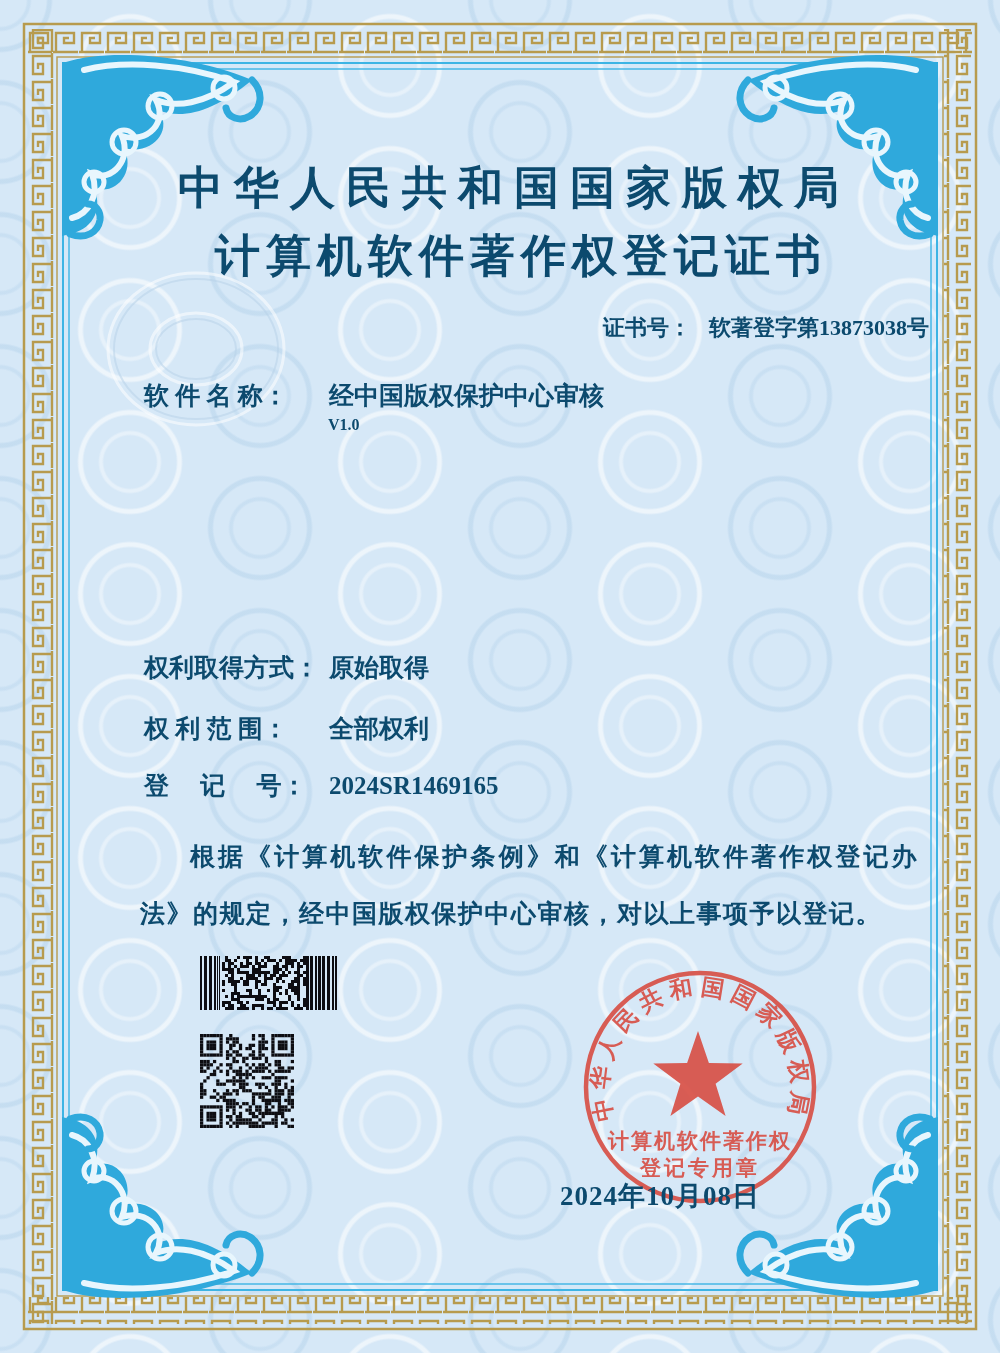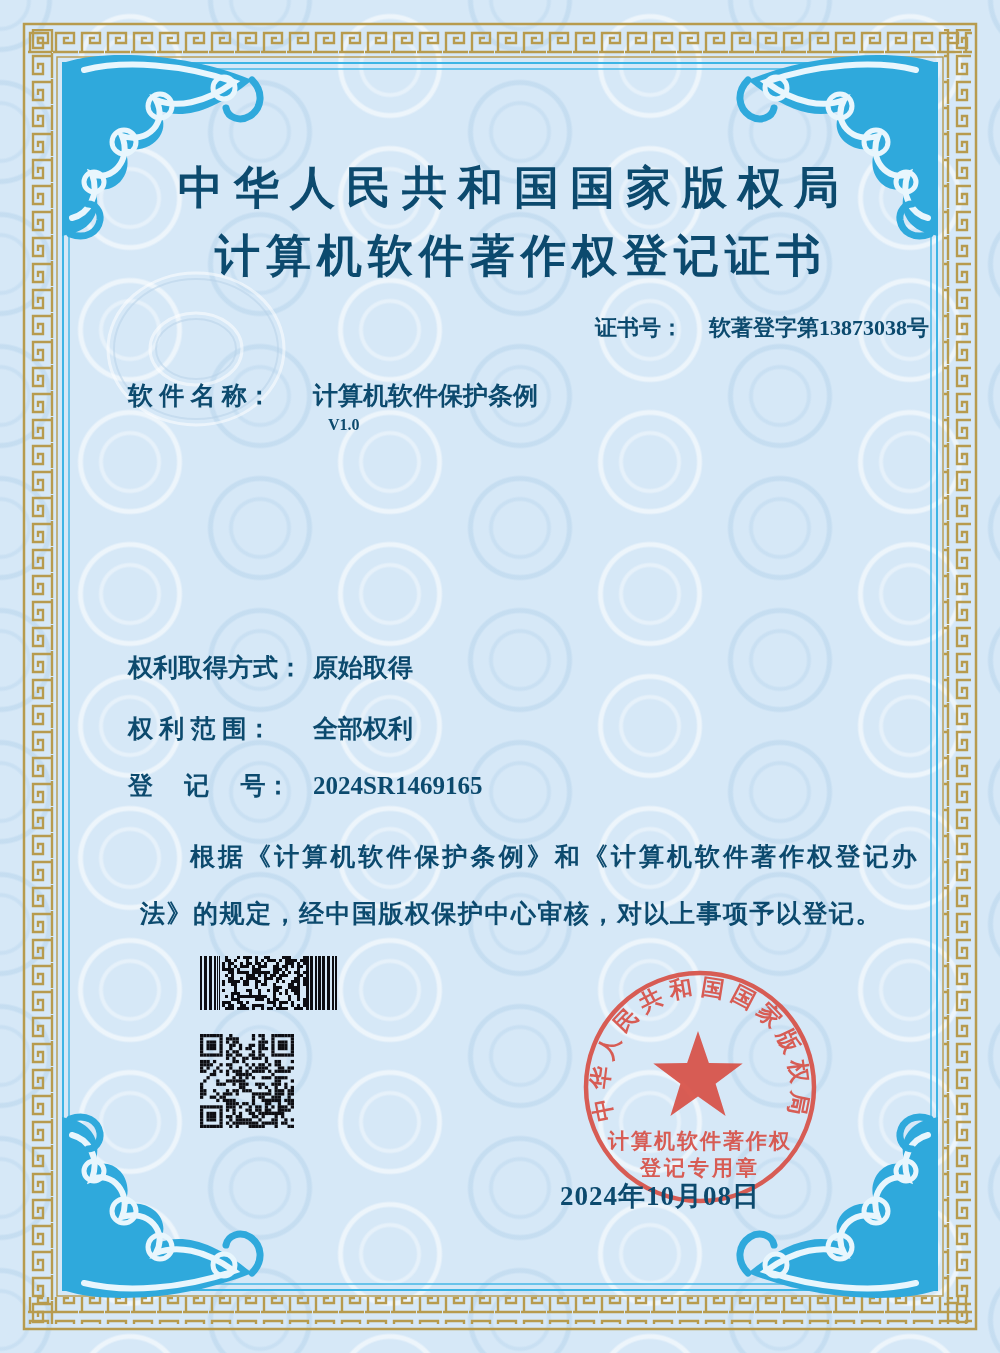--- a/index.html
+++ b/index.html
@@ -22,24 +22,24 @@
     background-position:0 0,130px 66px,0 0,130px 66px;
   }
   .frame-svg{position:absolute; inset:0; z-index:1; pointer-events:none;}
   .content{position:absolute; inset:0; z-index:2;}
 
   .title{position:absolute; left:0; width:100%; text-align:center; font-weight:bold; white-space:nowrap;}
   .title1{top:158px; font-size:45px; letter-spacing:11px;}
   .title2{top:226px; font-size:45px; letter-spacing:6px;margin-left:7px;}
 
   .certno{position:absolute; top:313px; right:99px; font-size:22px; font-weight:bold; white-space:nowrap;}
-  .certno .lbl{margin-right:26px;}
+  .certno .lbl{margin-right:18px;}
 
   .field{position:absolute; left:128px; font-size:25px; font-weight:bold; white-space:nowrap;}
-  .field .lbl{display:inline-block; width:185px; white-space:pre;}
+  .field .lbl{display:inline-block; width:185px; white-space:pre;margin-left:16px;}
   .vline2{position:absolute; left:328px; font-size:16px; font-weight:bold;}
 
   .body-par{
     position:absolute; left:128px; top:828px; width:778px;
     font-size:25px; font-weight:bold; line-height:57px;
     text-indent:2em; letter-spacing:1.5px; text-align:justify;margin-left:12px;
   }
 
   .barcode{position:absolute; left:200px; top:956px;}
   .qrcode{position:absolute; left:200px; top:1034px;}
@@ -102,21 +102,21 @@
 
   <div class="content">
     <div class="title title1">中华人民共和国国家版权局</div>
     <div class="title title2">计算机软件著作权登记证书</div>
 
     <div class="certno">
       <span class="lbl">证书号：</span><span>软著登字第13873038号</span>
     </div>
 
     <div class="field" style="top:379px">
-      <span class="lbl">软 件 名 称：</span><span>计算机软件保护条例</span>
+      <span class="lbl">软 件 名 称：</span><span>经中国版权保护中心审核</span>
     </div>
     <div class="vline2" style="top:416px">V1.0</div>
 
 
     <div class="field" style="top:712px">
       <span class="lbl">权 利 范 围：</span><span>全部权利</span>
     </div>
 
     <div class="field" style="top:651px">
       <span class="lbl">权利取得方式：</span><span>原始取得</span>

